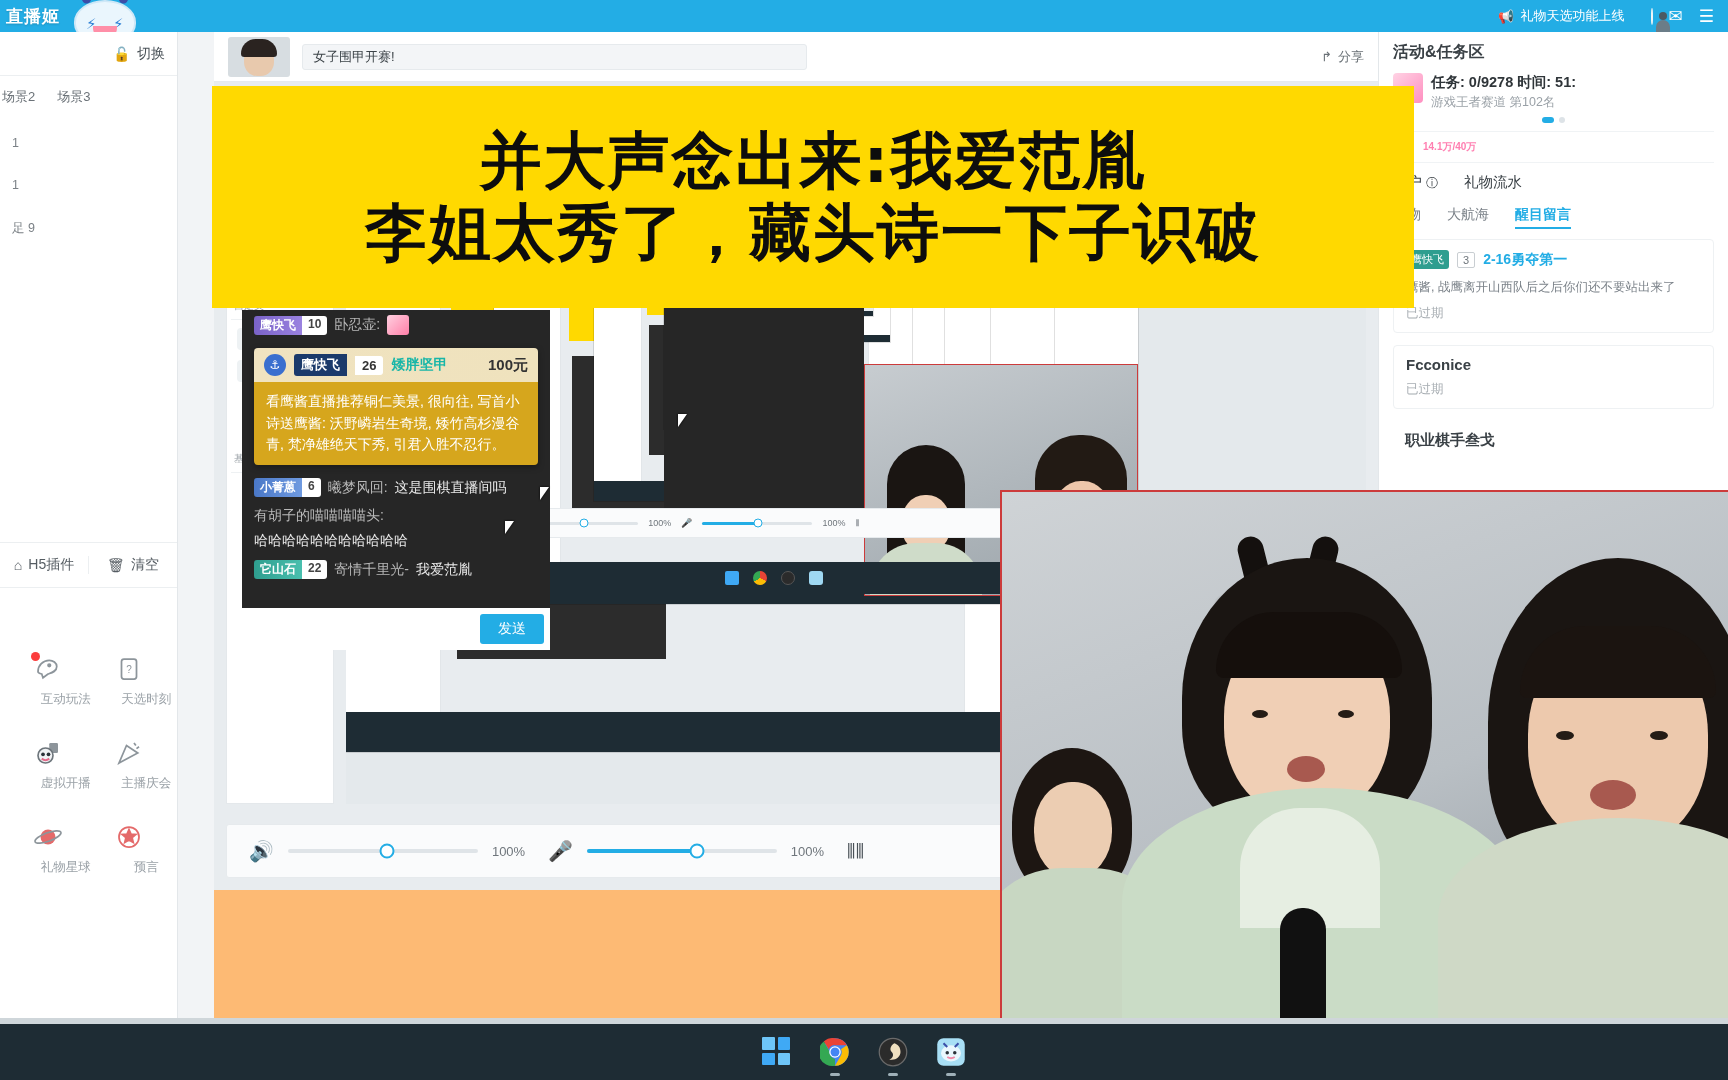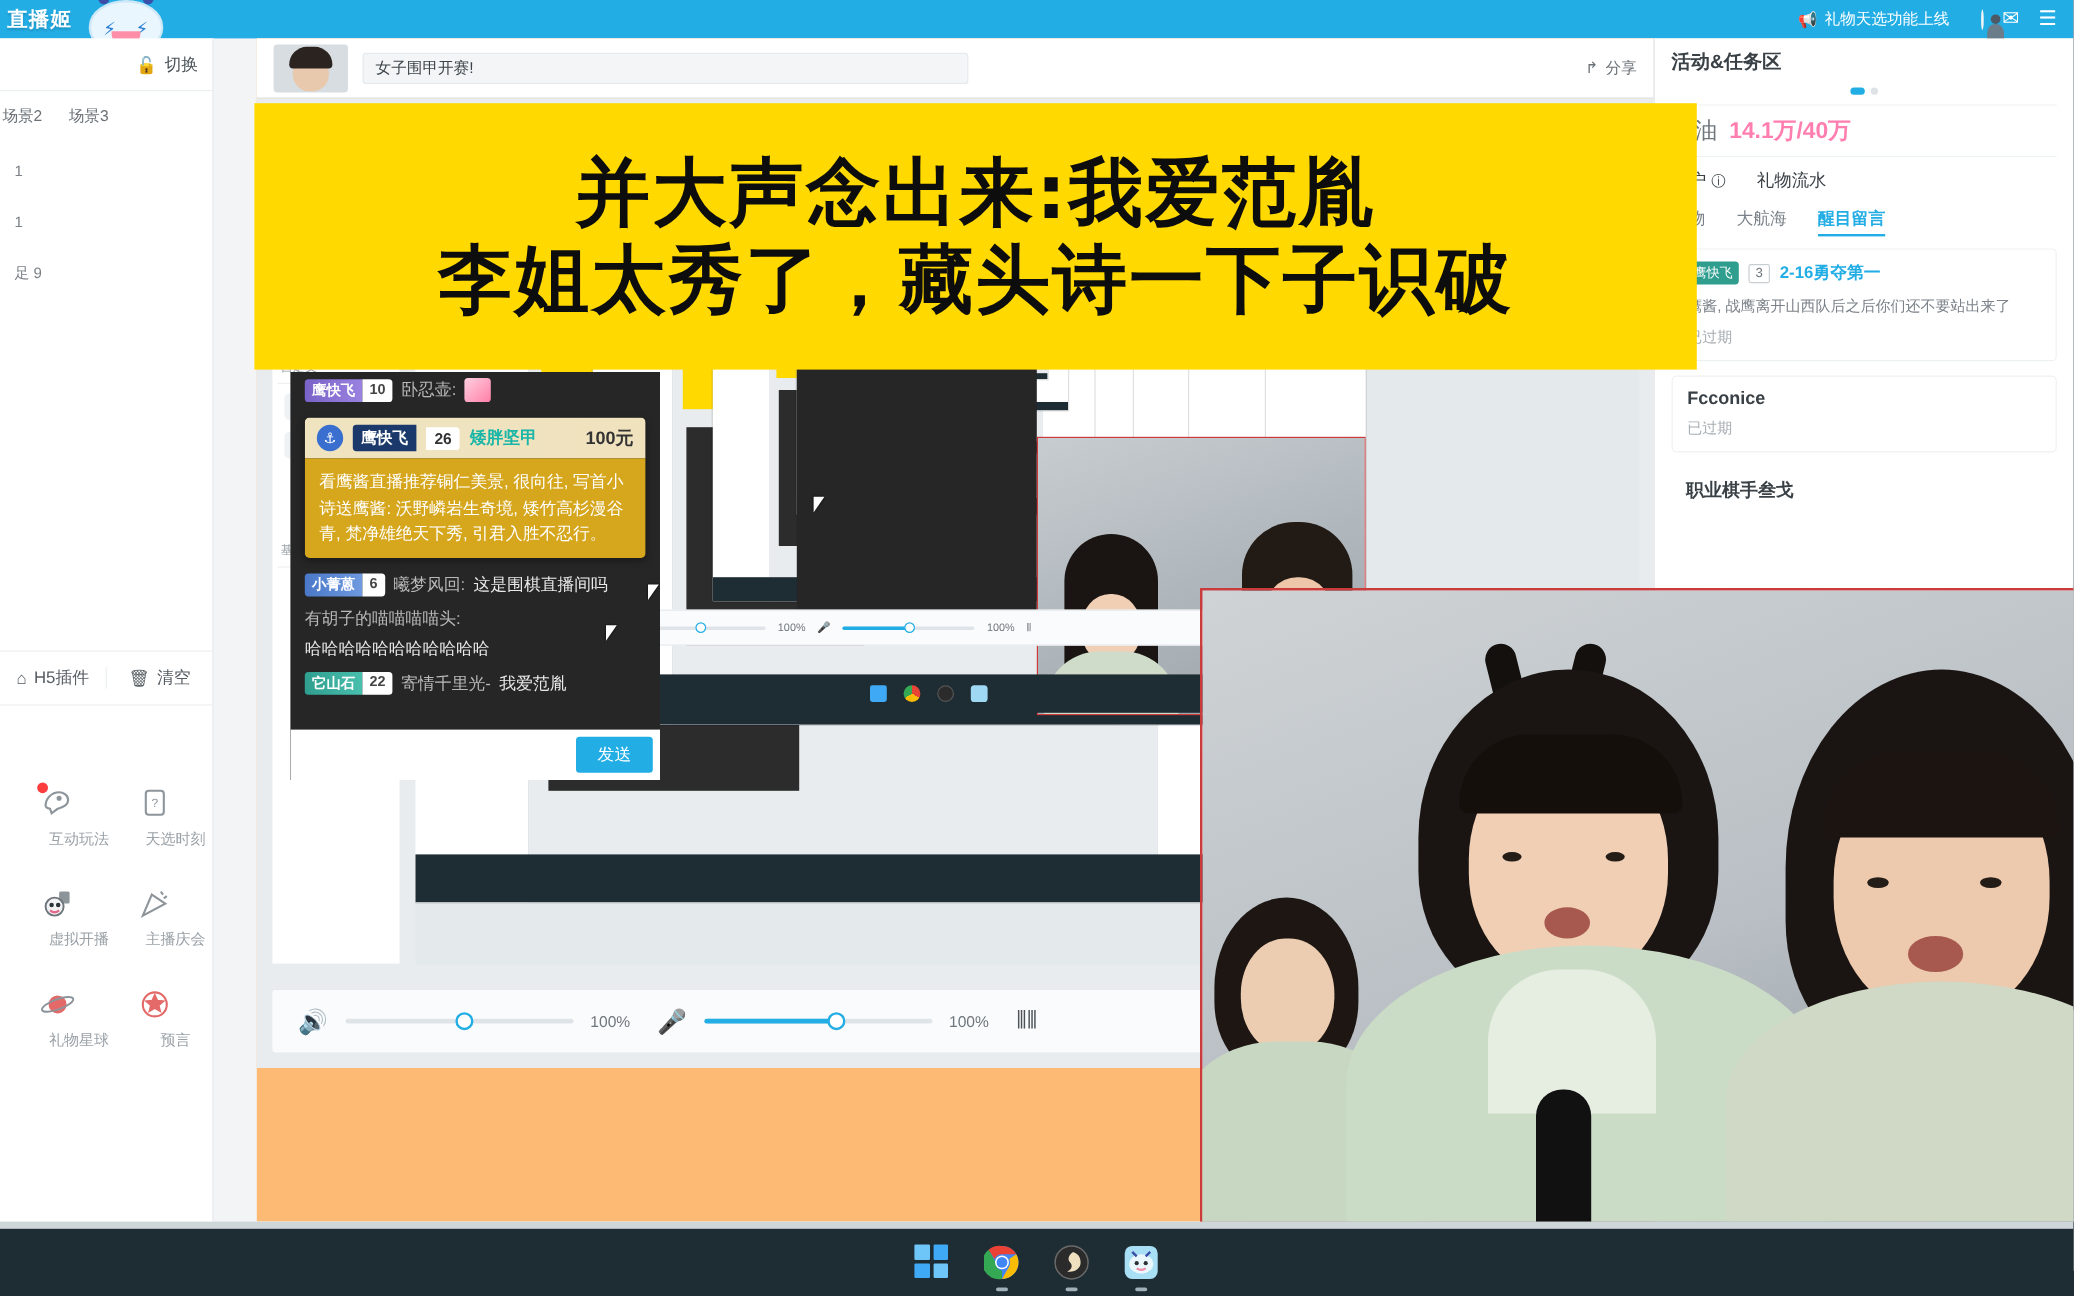--- a/index.html
+++ b/index.html
@@ -124,21 +124,21 @@
   
   .rightcol { position:absolute; right:0; top:32px; width:350px; bottom:0; background:#fff; border-left:1px solid #e3e7ea; padding:10px 14px; }
   .rc-title { font-size:16px; font-weight:bold; color:#3a4146; margin-bottom:10px; }
   .task-row { display:flex; gap:8px; align-items:flex-start; margin-bottom:6px; }
   .task-badge { width:30px; height:30px; border-radius:4px; background:linear-gradient(135deg,#ffd3e4,#ff8fc0); }
   .task-main { font-size:14.5px; font-weight:bold; color:#2f3539; }
   .task-sub { font-size:12.5px; color:#9aa1a7; margin-top:2px; }
   .dots { display:flex; gap:5px; justify-content:center; margin:6px 0 8px; }
   .dots i { width:6px; height:6px; border-radius:3px; background:#dde3e7; display:block; }
   .dots i.on { width:12px; background:#23ade5; }
-  .fuel-row { display:flex; align-items:flex-start; gap:10px; border-top:1px solid #f0f3f5; padding:8px 0; font-size:19px; color:#6f767c; }
+  .fuel-row { display:flex; align-items:flex-start; gap:10px; border-top:1px solid #f0f3f5; padding:8px 0; font-size:10px; color:#6f767c; }
   .fuel-val { color:#ff7eb0; font-weight:bold; }
   .user-row { display:flex; align-items:center; gap:26px; border-top:1px solid #f0f3f5; padding:10px 0 6px; font-size:14.5px; color:#3a4146; }
   .gift-tabs { display:flex; gap:26px; padding:8px 0 10px; font-size:14px; color:#7b8289; }
   .gift-tabs .on { color:#23ade5; font-weight:bold; border-bottom:2px solid #23ade5; padding-bottom:3px; }
   .msg-card { border:1px solid #eef1f3; border-radius:4px; padding:10px 12px; margin-bottom:12px; background:#fff; }
   .msg-top { display:flex; align-items:center; gap:8px; margin-bottom:8px; }
   .gov-badge { background:#2f9e8f; color:#fff; font-size:11px; padding:2px 5px; border-radius:3px; }
   .lvl-badge { border:1px solid #c9ced2; color:#6f767c; font-size:11px; padding:1px 5px; border-radius:2px; }
   .msg-name { color:#23ade5; font-size:14px; font-weight:bold; }
   .msg-body { font-size:12.5px; color:#7b8289; line-height:1.6; }
@@ -617,20 +617,27 @@
             <div class="knob" style="left:58%"></div>
           </div>
           <span class="pct">100%</span>
           <span style="font-size:20px;color:#4a5258">⦀⦀</span>
         </div>
       </div>
     </div>
 
     <div class="rightcol">
       <div class="rc-title">活动&amp;任务区</div>
+      <div class="task-row">
+        <div class="task-badge"></div>
+        <div>
+          <div class="task-main">任务: 0/9278 时间: 51:</div>
+          <div class="task-sub">游戏王者赛道 第102名</div>
+        </div>
+      </div>
       <div class="dots">
           <i class="on"></i>
           <i></i>
         </div>
       <div class="fuel-row">
         <span>燃油</span>
         <span class="fuel-val">14.1万/40万</span>
       </div>
       <div class="user-row">
         <span>

